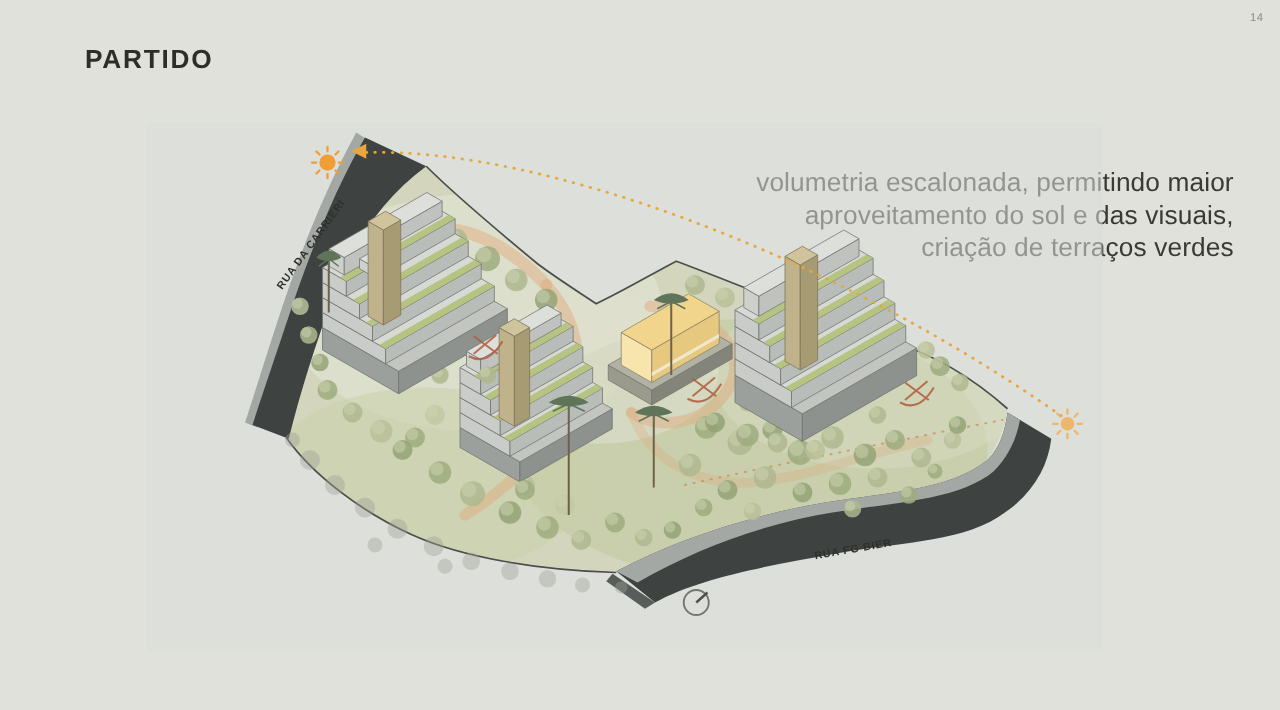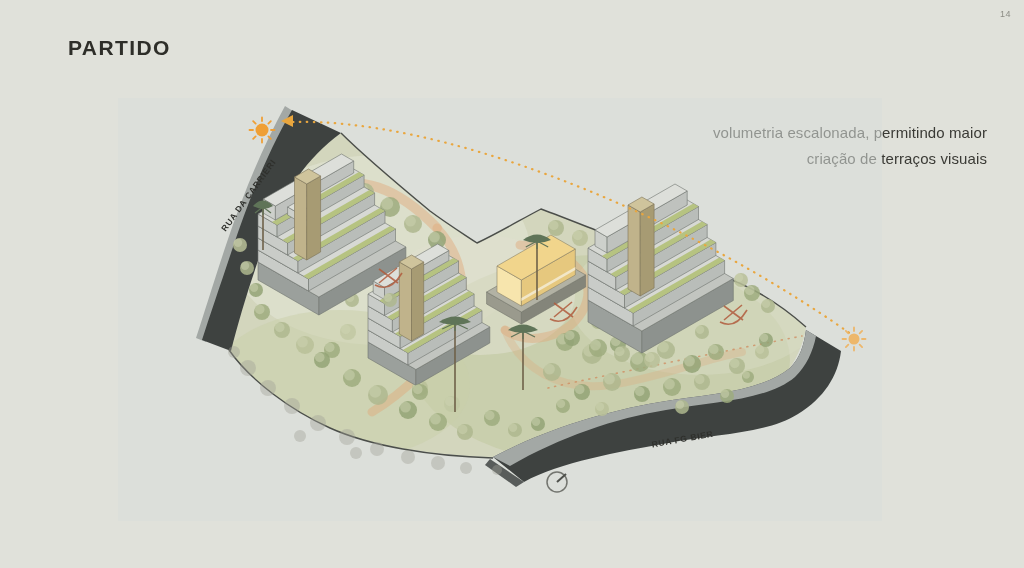--- a/index.html
+++ b/index.html
@@ -13,42 +13,43 @@
   .page-title{
     position:absolute;left:68px;top:36px;
     font-size:21px;font-weight:700;letter-spacing:1.4px;
     color:#2e2e29;margin:0;
   }
   .page-number{
     position:absolute;right:13px;top:9px;
     font-size:9px;color:#8c8c85;letter-spacing:.5px;
   }
   .annotation{
-    position:absolute;right:37px;top:120px;
-    text-align:right;font-size:15px;line-height:26px;
+    position:absolute;right:37px;top:134px;
+    text-align:right;font-size:21px;line-height:26px;
     color:#3a3a35;font-weight:400;letter-spacing:.1px;
   }
   .annotation div{white-space:nowrap;}
   svg.scene{position:absolute;left:0;top:0;}
   svg .road-label{
     font-family:"Liberation Sans",sans-serif;
     font-size:8.5px;font-weight:700;letter-spacing:.7px;fill:#2f302c;
   }
 </style>
 </head>
 <body>
 
 <div class="slide">
 
   <h1 class="page-title">PARTIDO</h1>
   <div class="page-number">14</div>
 
   <div class="annotation">
     <div>volumetria escalonada, permitindo maior</div>
-    <div>criação de terraços visuais</div>
+    <div>aproveitamento do sol e das visuais,</div>
+    <div>criação de terraços verdes</div>
   </div>
 
   <svg class="scene" width="1024" height="568" viewBox="0 0 1024 568">
 
     <defs>
       <clipPath id="siteClip">
         <path d="M341,133 C360,152 395,182 430,211 C446,223 462,233 477,243 C500,232 520,220 541,209 C560,216 580,224 603,233 C640,247 677,262 713,273 C745,283 778,302 806,327 C804,341 798,356 790,368 C760,392 710,394 660,402 C600,412 540,432 493,457 C440,456 370,446 330,428 C290,410 250,380 229,350 C240,316 252,276 268,233 C283,193 305,158 341,133 Z"></path>
       </clipPath>
     </defs>
 

